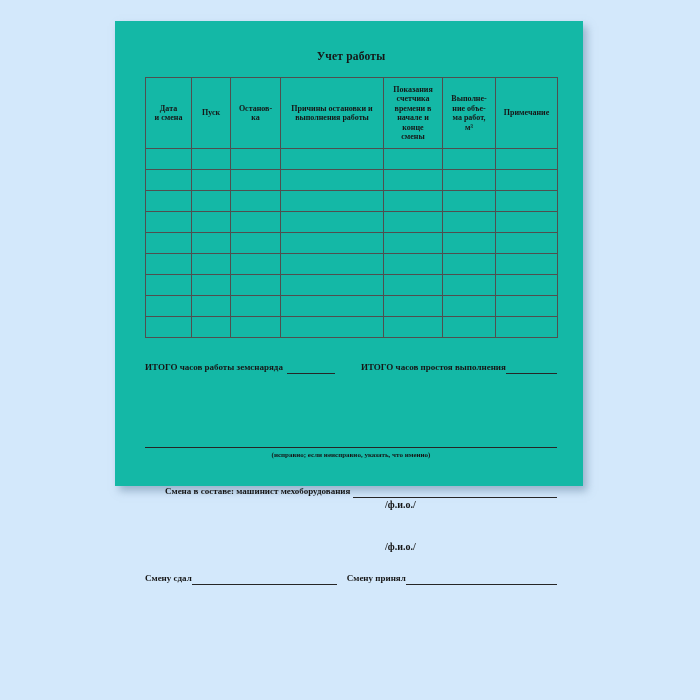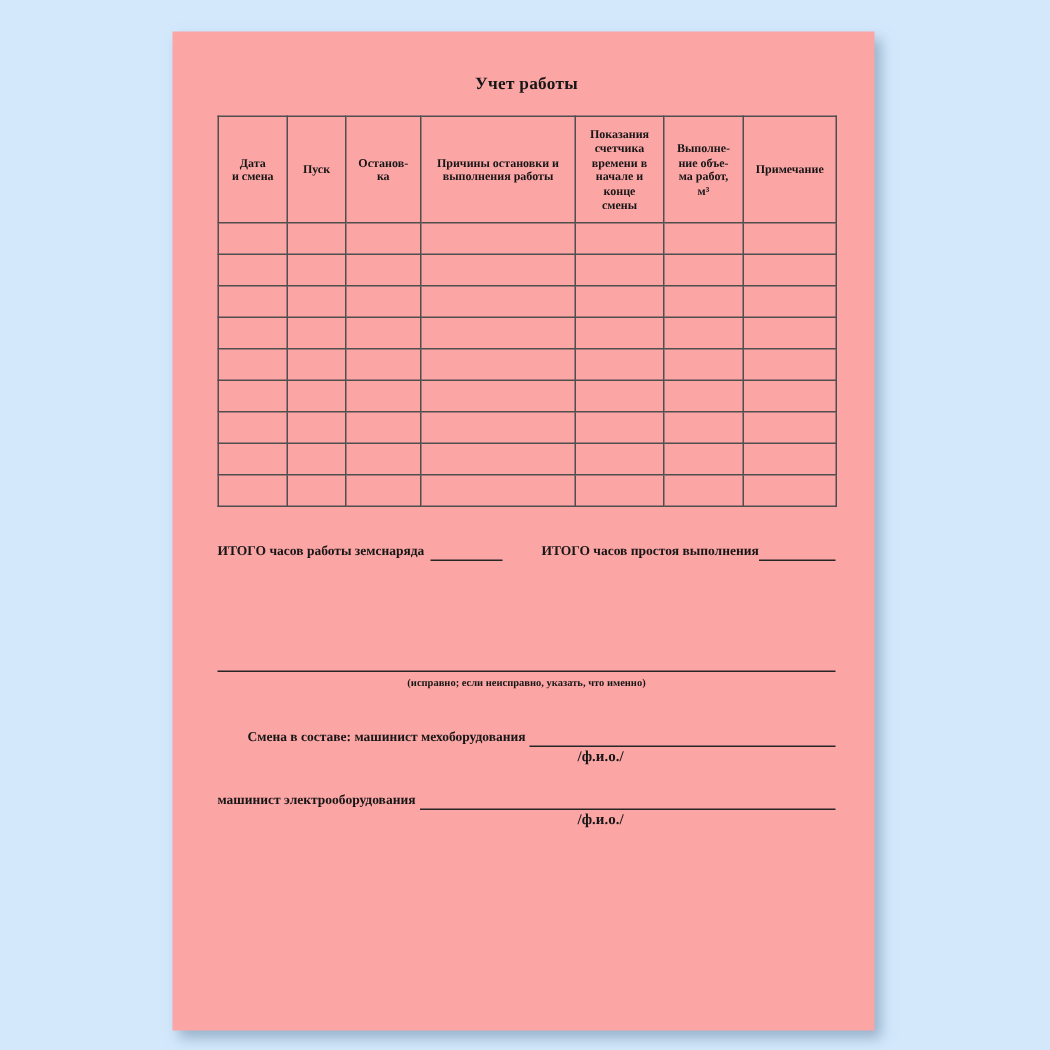--- a/index.html
+++ b/index.html
@@ -3,22 +3,22 @@
 <meta charset="utf-8">
 <style>
   html,body{margin:0;padding:0;}
   body{
     width:700px;height:700px;position:relative;overflow:hidden;
     background:#d3e8fb;
     font-family:"Liberation Serif","DejaVu Serif",serif;
     color:#161616;
   }
   .paper{
-    position:absolute;left:115px;top:21px;width:468px;height:666px;
-    background:#fca5a5;
+    position:absolute;left:115px;top:21px;width:468px;height:465px;
+    background:#14b8a6;
     box-shadow:4px 5px 8px rgba(104,134,164,0.55);
   }
   .content{position:absolute;left:30px;right:26px;top:0;bottom:0;}
   .title{
     position:absolute;left:0;right:0;top:29px;
     text-align:center;font-weight:bold;font-size:11.5px;letter-spacing:.2px;
   }
   table.worklog{
     position:absolute;left:0;top:56px;width:412px;
     border-collapse:collapse;table-layout:fixed;
@@ -201,21 +201,23 @@
       <span class="blank fill"></span>
     </div>
     <div class="caption">(исправно; если неисправно, указать, что именно)</div>
 
     <div class="frow r-smena">
       <span>Смена в составе: машинист мехоборудования</span>
       <span class="blank fill"></span>
     </div>
     <div class="fio fio1">/ф.и.о./</div>
 
-    <div class="frow r-mash">
-      <span>машинист электрооборудования</span>
-      <span class="blank fill"></span>
-    </div>
     <div class="fio fio2">/ф.и.о./</div>
 
+    <div class="frow r-sdal">
+      <span>Смену сдал</span>
+      <span class="blank b1"></span>
+      <span class="lbl2">Смену принял</span>
+      <span class="blank fill"></span>
+    </div>
 
   </div>
 </div>
 
 </body></html>

